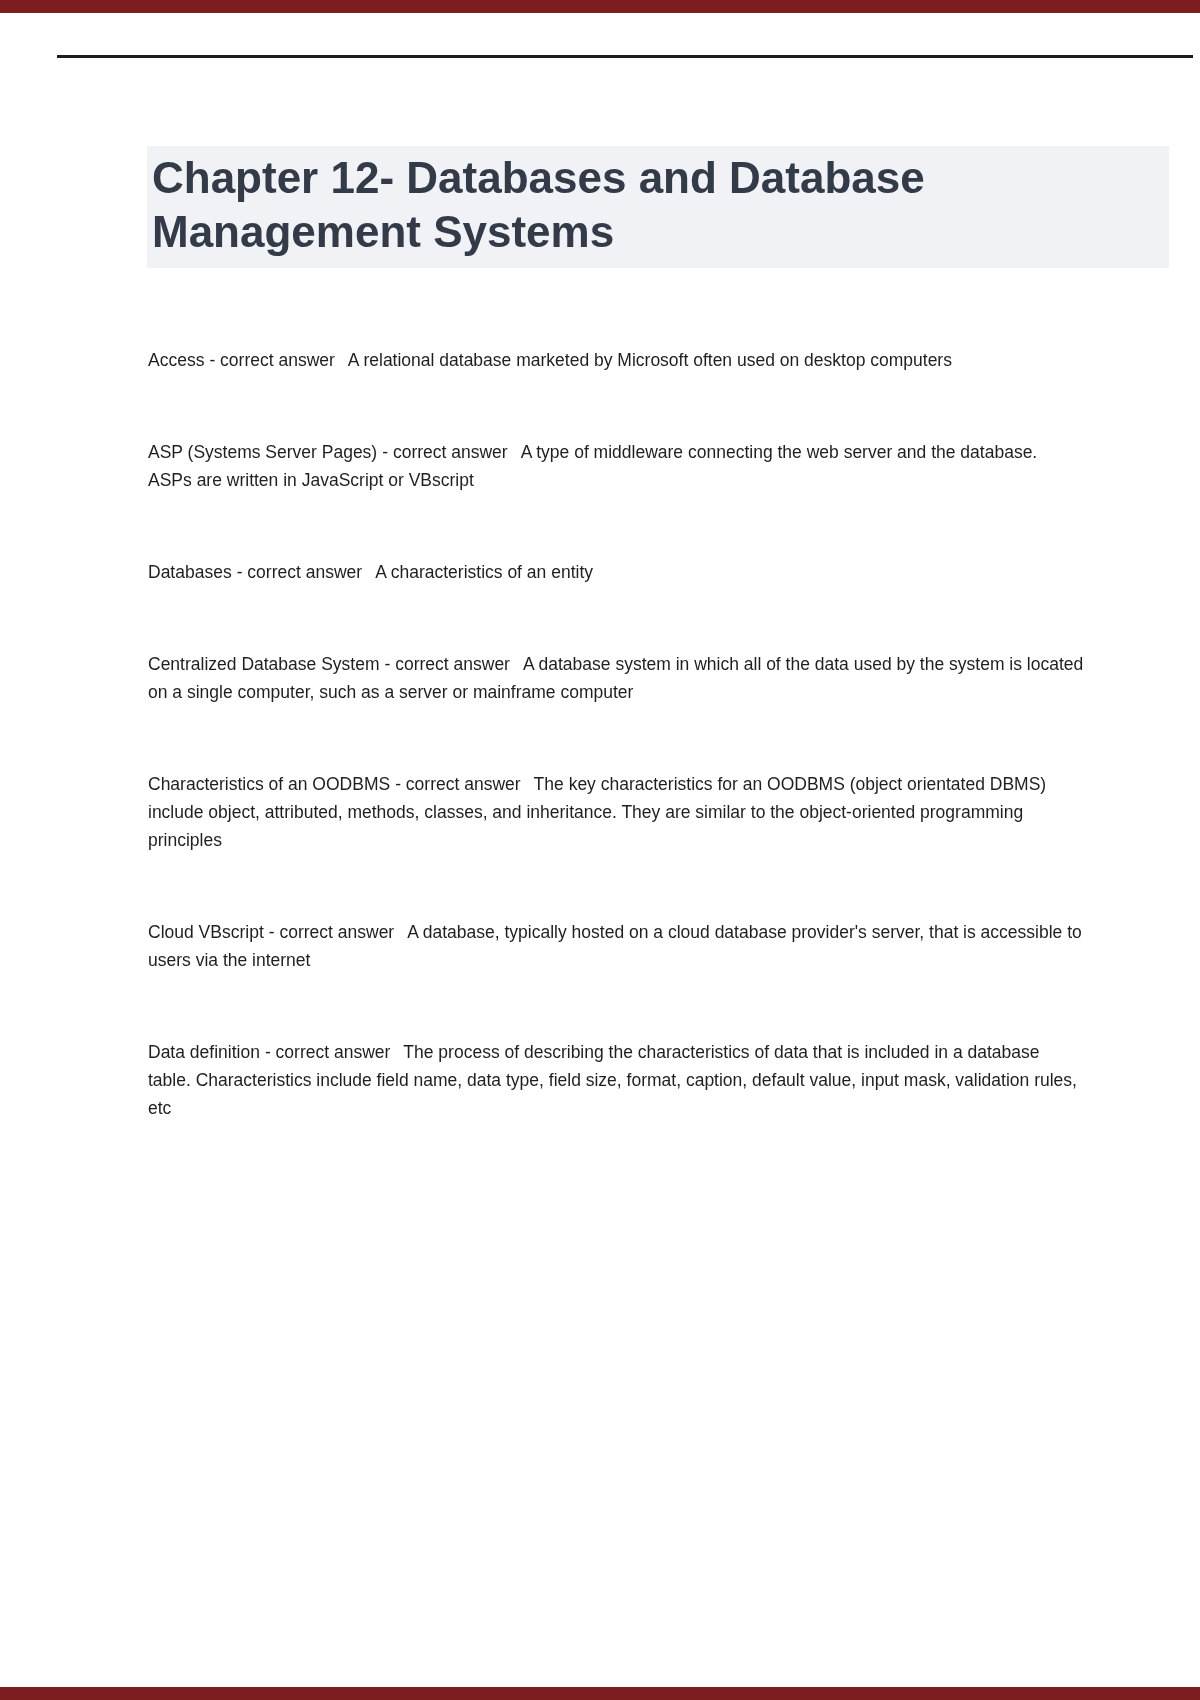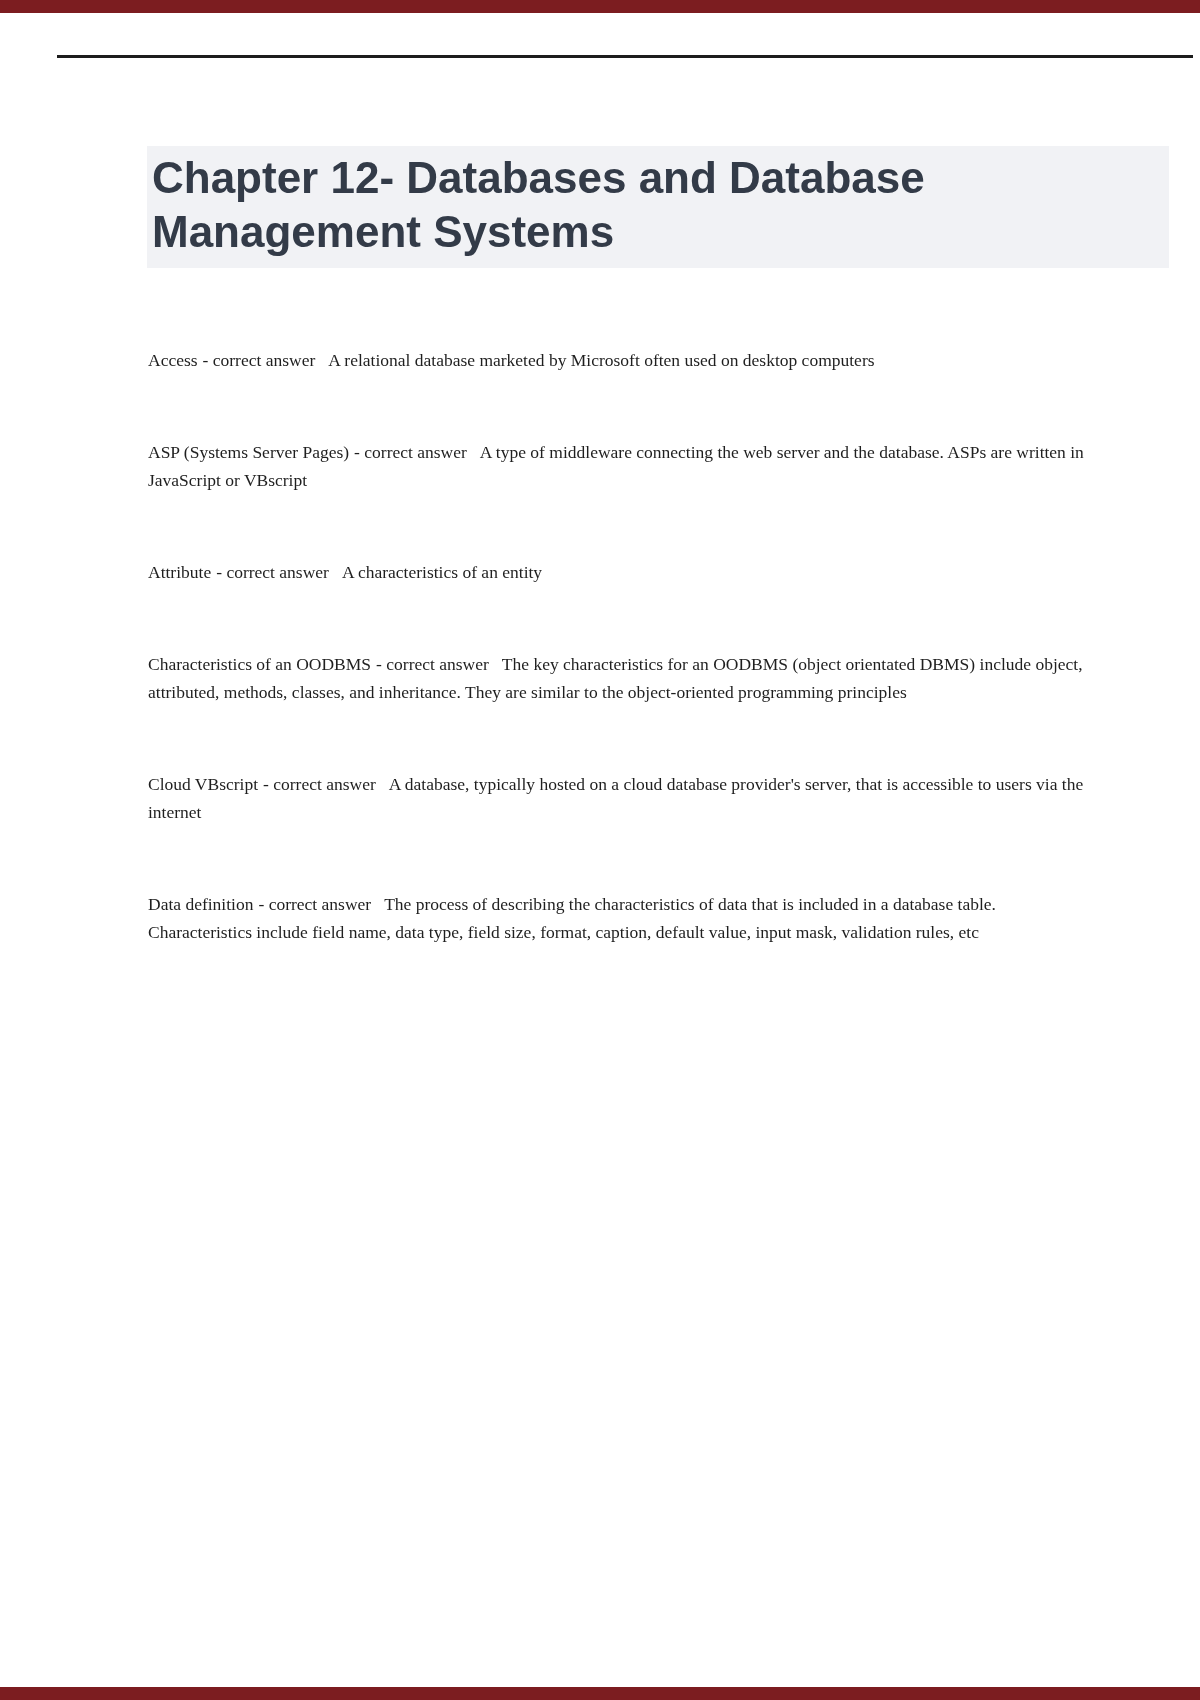--- a/index.html
+++ b/index.html
@@ -50,42 +50,42 @@
     position: absolute;
     left: 148px;
     top: 346px;
     width: 936px;
   }
   .qa {
     margin: 0 0 64px 0;
     font-size: 17.5px;
     line-height: 28px;
     color: var(--body-text, #1f1f1f);
-    font-family: Liberation Serif, serif;
   }
   .qa .sep { margin-left: 5px; }
   .qa .def { margin-left: 13px; }
 </style>
 </head>
 <body style="--frame-bar: #7c1d20; --rule: #1c1c1c; --title-bg: #f1f2f5; --title-text: #333b48; --body-text: #1f1f1f;">
 
 <div class="frame-bar top"></div>
 <div class="rule top"></div>
 
 <div class="title-block">
   <h1>Chapter 12- Databases and Database Management Systems</h1>
 </div>
 
 <div class="qa-list">
   <p class="qa"><span class="term">Access</span><span class="sep">- correct answer</span><span class="def">A relational database marketed by Microsoft often used on desktop computers</span></p>
 
   <p class="qa"><span class="term">ASP (Systems Server Pages)</span><span class="sep">- correct answer</span><span class="def">A type of middleware connecting the web server and the database. ASPs are written in JavaScript or VBscript</span></p>
 
-  <p class="qa"><span class="term">Attribute</span><span class="sep">- correct answer</span><span class="def">A characteristics of an entity</span></p>
+  <p class="qa"><span class="term">Databases</span><span class="sep">- correct answer</span><span class="def">A characteristics of an entity</span></p>
 
+  <p class="qa"><span class="term">Centralized Database System</span><span class="sep">- correct answer</span><span class="def">A database system in which all of the data used by the system is located on a single computer, such as a server or mainframe computer</span></p>
 
   <p class="qa"><span class="term">Characteristics of an OODBMS</span><span class="sep">- correct answer</span><span class="def">The key characteristics for an OODBMS (object orientated DBMS) include object, attributed, methods, classes, and inheritance. They are similar to the object-oriented programming principles</span></p>
 
 
   <p class="qa"><span class="term">Cloud VBscript</span><span class="sep">- correct answer</span><span class="def">A database, typically hosted on a cloud database provider's server, that is accessible to users via the internet</span></p>
 
 
   <p class="qa"><span class="term">Data definition</span><span class="sep">- correct answer</span><span class="def">The process of describing the characteristics of data that is included in a database table. Characteristics include field name, data type, field size, format, caption, default value, input mask, validation rules, etc</span></p>
 </div>
 

